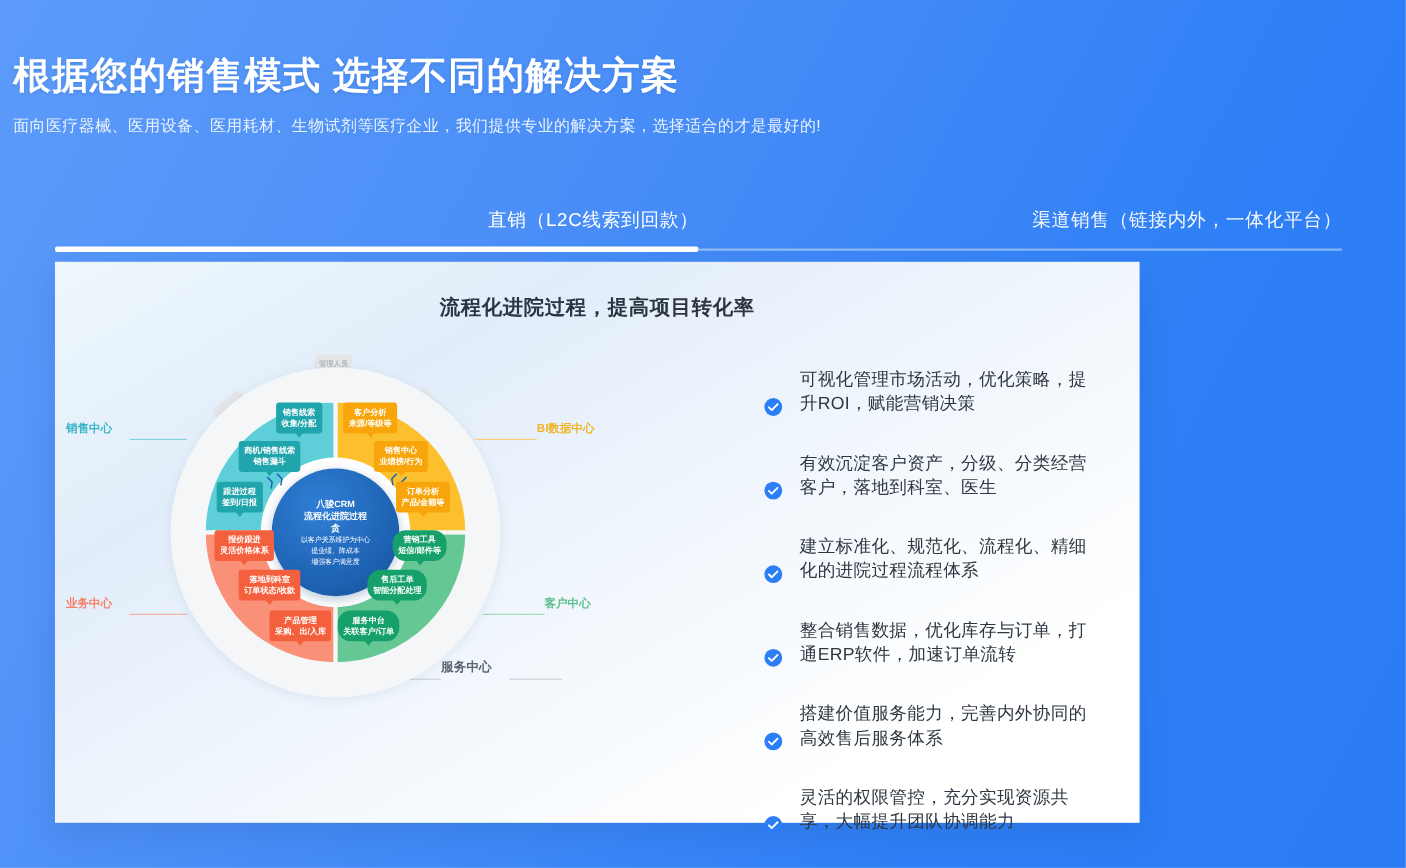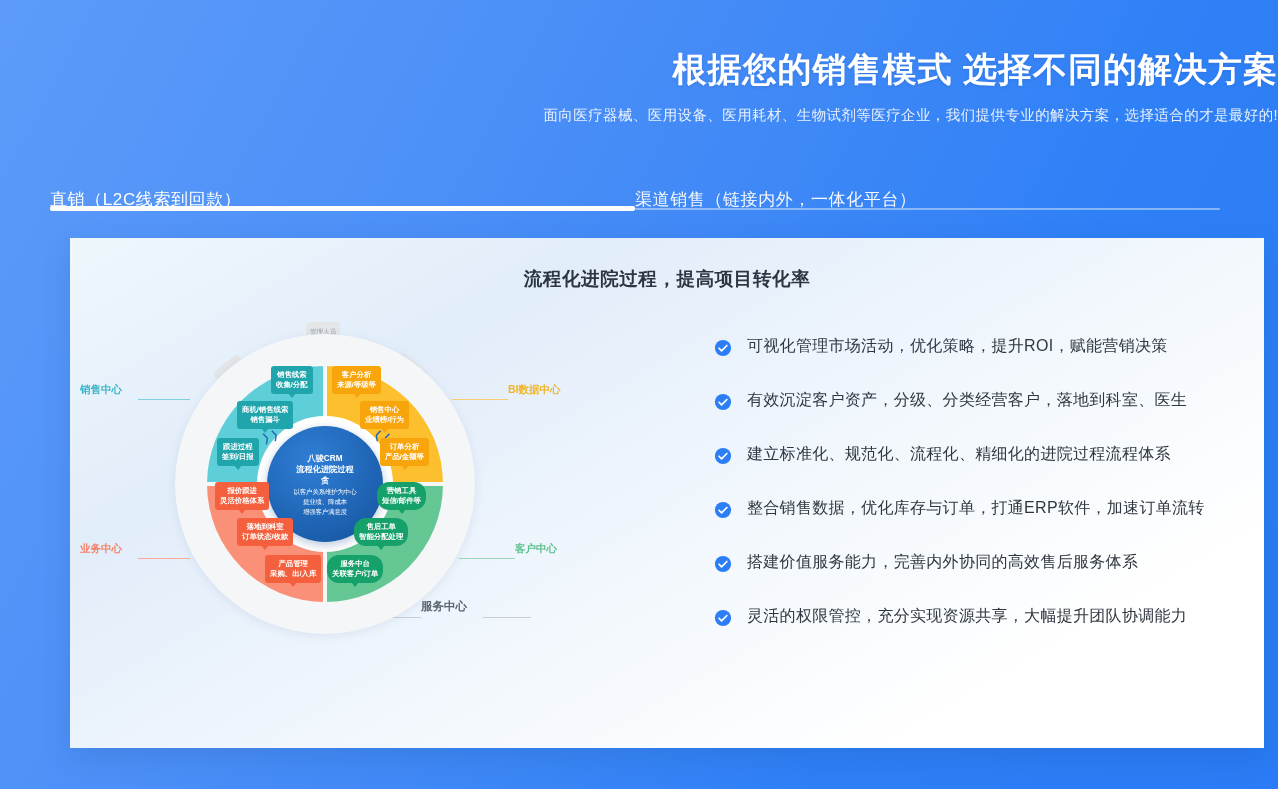--- a/index.html
+++ b/index.html
@@ -5,57 +5,56 @@
   * { box-sizing: border-box; margin: 0; padding: 0; }
   html, body { width: 1278px; height: 789px; }
   body {
     font-family: "Liberation Sans", "DejaVu Sans", sans-serif;
     background: linear-gradient(118deg, #5c9bf9 0%, #4a8ef7 35%, #2f80f6 72%, #2a7bf5 100%);
     overflow: hidden;
     position: relative;
   }
 
   
-  .header { padding-top: 46px; text-align: right; }
+  .header { padding-top: 46px; text-align: left; padding-left: 12px; }
   .title {
     font-size: 34px; font-weight: bold; color: #ffffff;
     letter-spacing: 1px; line-height: 46px;
     text-shadow: 0 1px 3px rgba(20,60,130,.18);
   }
   .subtitle {
     margin-top: 12px; font-size: 14.5px; line-height: 22px;
     color: rgba(255,255,255,.88); letter-spacing: .4px;
   }
 
   
   .tabs {
     position: absolute; left: 50px; top: 188px; width: 1178px;
     display: flex;
   }
   .tab {
-    width: 585px; text-align: left; cursor: pointer;
-    position: relative; 
+    width: 585px; text-align: right; cursor: pointer;
+    position: relative; padding-bottom: 18px;
   }
   .tab-label { font-size: 17px; color: #ffffff; letter-spacing: .6px; }
   .tab.inactive .tab-label { color: rgba(255,255,255,.94); }
   .tab-underline {
     position: absolute; left: 0; bottom: 0; height: 5px; width: 585px;
     background: #ffffff; border-radius: 2px;
   }
   .tab.inactive .tab-underline {
     height: 2px; bottom: 1px; background: rgba(255,255,255,.42);
   }
 
   
   .card {
     position: absolute; left: 50px; top: 238px;
-    width: 1194px; height: 510px;
+    width: 986px; height: 510px;
     background: linear-gradient(150deg, #eef7fc 0%, #e2edfa 26%, #f3f8fd 58%, #ffffff 82%, #ffffff 100%);
     box-shadow: 0 10px 28px rgba(16,56,120,.14);
-    margin-left: 20px;
   }
   .card-title {
     text-align: center; padding-top: 28px;
     font-size: 18.5px; font-weight: bold; color: #2c3542; letter-spacing: .6px;
   }
 
   .card-body { display: flex; padding: 18px 0 0 0; }
 
   
   .diagram-wrap {

